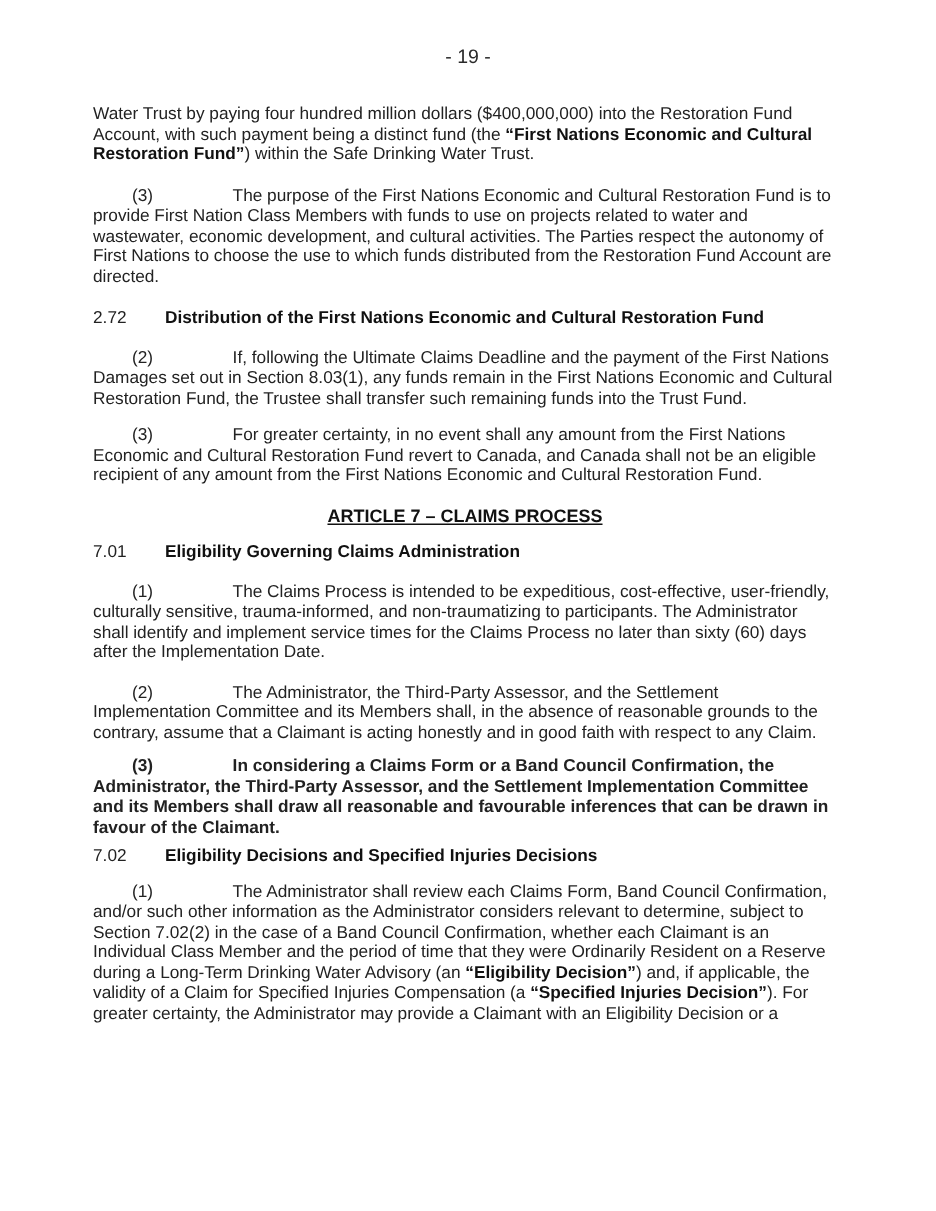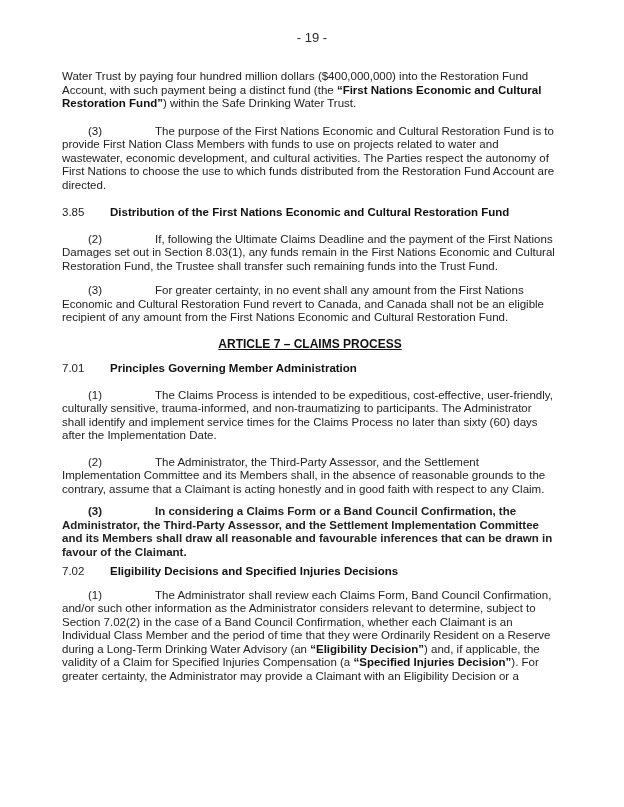--- a/index.html
+++ b/index.html
@@ -83,30 +83,30 @@
 <div class="page">
 
   <div class="page-number">- 19 -</div>
 
   <div class="content">
 
     <p class="para"><span class="run">Water Trust by paying four hundred million dollars ($400,000,000) into the Restoration Fund Account, with such payment being a distinct fund (the </span><span class="run bold">“First Nations Economic and Cultural Restoration Fund”</span><span class="run">) within the Safe Drinking Water Trust.</span></p>
 
     <p class="para mt14"><span class="pnum">(3)</span><span class="tab"></span><span class="run">The purpose of the First Nations Economic and Cultural Restoration Fund is to provide First Nation Class Members with funds to use on projects related to water and wastewater, economic development, and cultural activities. The Parties respect the autonomy of First Nations to choose the use to which funds distributed from the Restoration Fund Account are directed.</span></p>
 
-    <div class="sec-head mt14"><span class="sec-num">3.85</span><span class="sec-title">Distribution of the First Nations Economic and Cultural Restoration Fund</span></div>
+    <div class="sec-head mt14"><span class="sec-num">2.72</span><span class="sec-title">Distribution of the First Nations Economic and Cultural Restoration Fund</span></div>
 
 
     <p class="para mt13"><span class="pnum">(2)</span><span class="tab"></span><span class="run">If, following the Ultimate Claims Deadline and the payment of the First Nations Damages set out in Section 8.03(1), any funds remain in the First Nations Economic and Cultural Restoration Fund, the Trustee shall transfer such remaining funds into the Trust Fund.</span></p>
 
     <p class="para mt11"><span class="pnum">(3)</span><span class="tab"></span><span class="run">For greater certainty, in no event shall any amount from the First Nations Economic and Cultural Restoration Fund revert to Canada, and Canada shall not be an eligible recipient of any amount from the First Nations Economic and Cultural Restoration Fund.</span></p>
 
     <div class="article-head mt13">ARTICLE 7 – CLAIMS PROCESS</div>
 
-    <div class="sec-head mt11"><span class="sec-num">7.01</span><span class="sec-title">Principles Governing Member Administration</span></div>
+    <div class="sec-head mt11"><span class="sec-num">7.01</span><span class="sec-title">Eligibility Governing Claims Administration</span></div>
 
     <p class="para mt13"><span class="pnum">(1)</span><span class="tab"></span><span class="run">The Claims Process is intended to be expeditious, cost-effective, user-friendly, culturally sensitive, trauma-informed, and non-traumatizing to participants. The Administrator shall identify and implement service times for the Claims Process no later than sixty (60) days after the Implementation Date.</span></p>
 
     <p class="para mt13"><span class="pnum">(2)</span><span class="tab"></span><span class="run">The Administrator, the Third-Party Assessor, and the Settlement Implementation Committee and its Members shall, in the absence of reasonable grounds to the contrary, assume that a Claimant is acting honestly and in good faith with respect to any Claim.</span></p>
 
     <p class="para mt9"><span class="pnum">(3)</span><span class="tab"></span><span class="run">In considering a Claims Form or a Band Council Confirmation, the Administrator, the Third-Party Assessor, and the Settlement Implementation Committee and its Members shall draw all reasonable and favourable inferences that can be drawn in favour of the Claimant.</span></p>
 
     <div class="sec-head mt6"><span class="sec-num">7.02</span><span class="sec-title">Eligibility Decisions and Specified Injuries Decisions</span></div>
 
     <p class="para mt10"><span class="pnum">(1)</span><span class="tab"></span><span class="run">The Administrator shall review each Claims Form, Band Council Confirmation, and/or such other information as the Administrator considers relevant to determine, subject to Section 7.02(2) in the case of a Band Council Confirmation, whether each Claimant is an Individual Class Member and the period of time that they were Ordinarily Resident on a Reserve during a Long-Term Drinking Water Advisory (an </span><span class="run bold">“Eligibility Decision”</span><span class="run">) and, if applicable, the validity of a Claim for Specified Injuries Compensation (a </span><span class="run bold">“Specified Injuries Decision”</span><span class="run">). For greater certainty, the Administrator may provide a Claimant with an Eligibility Decision or a</span></p>

